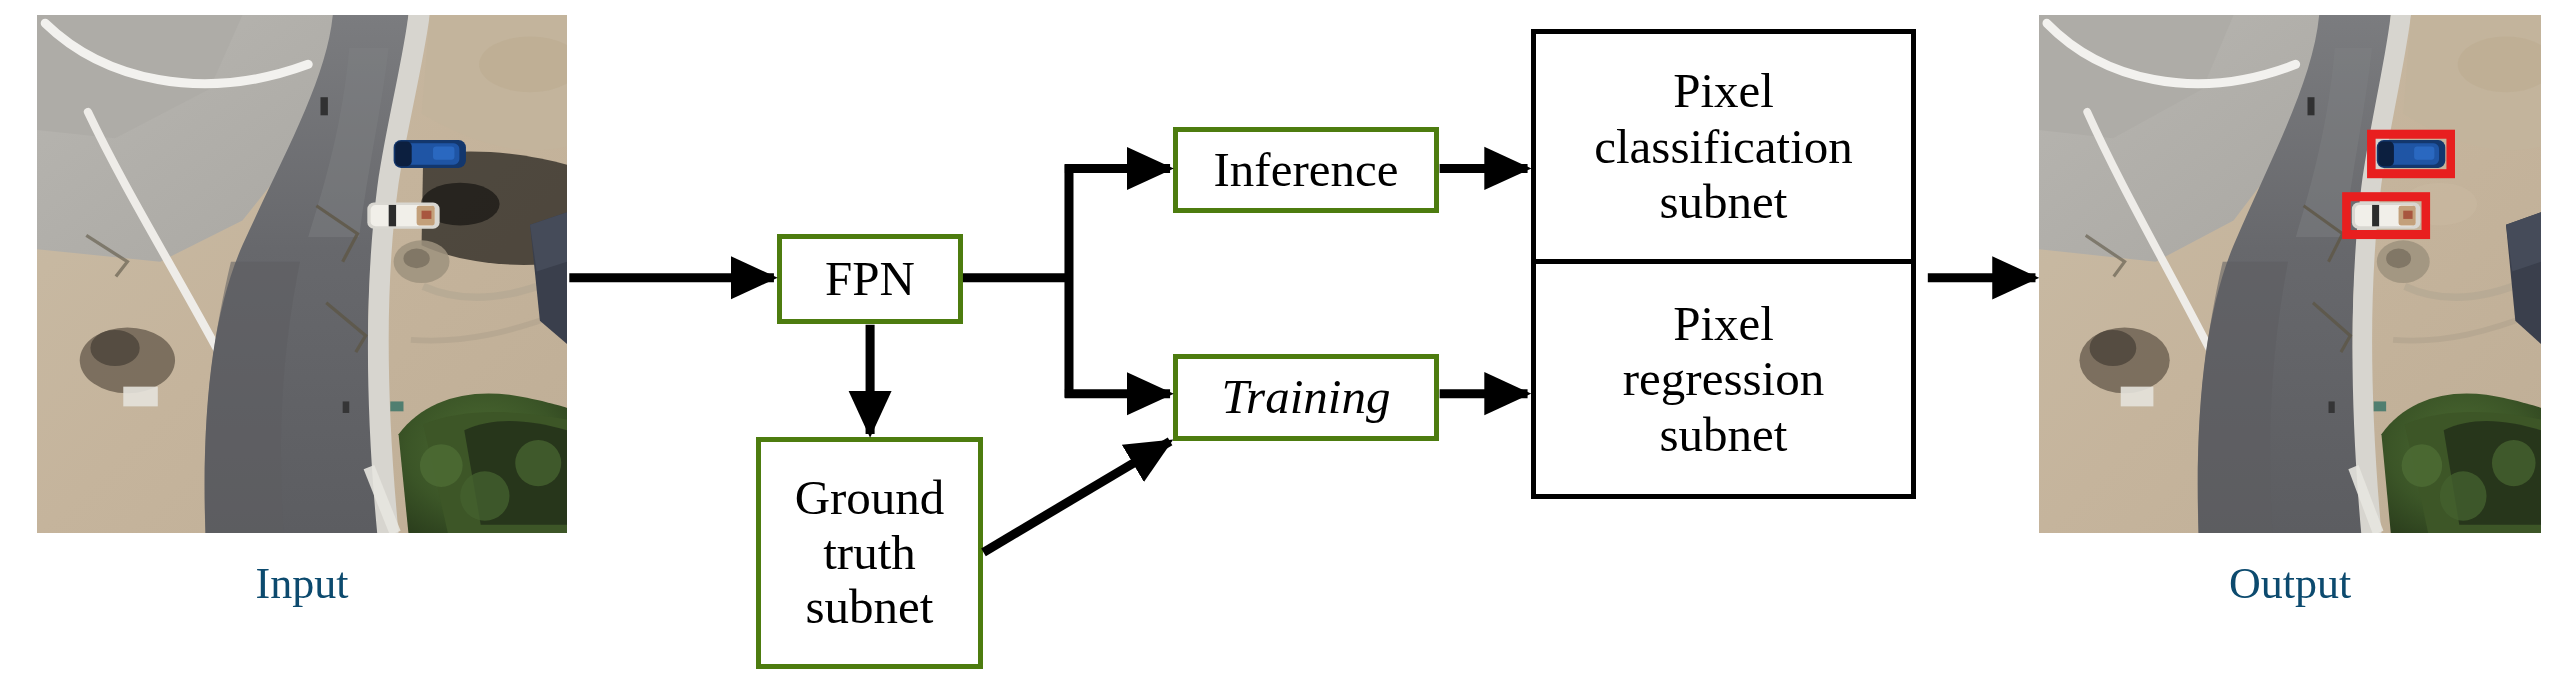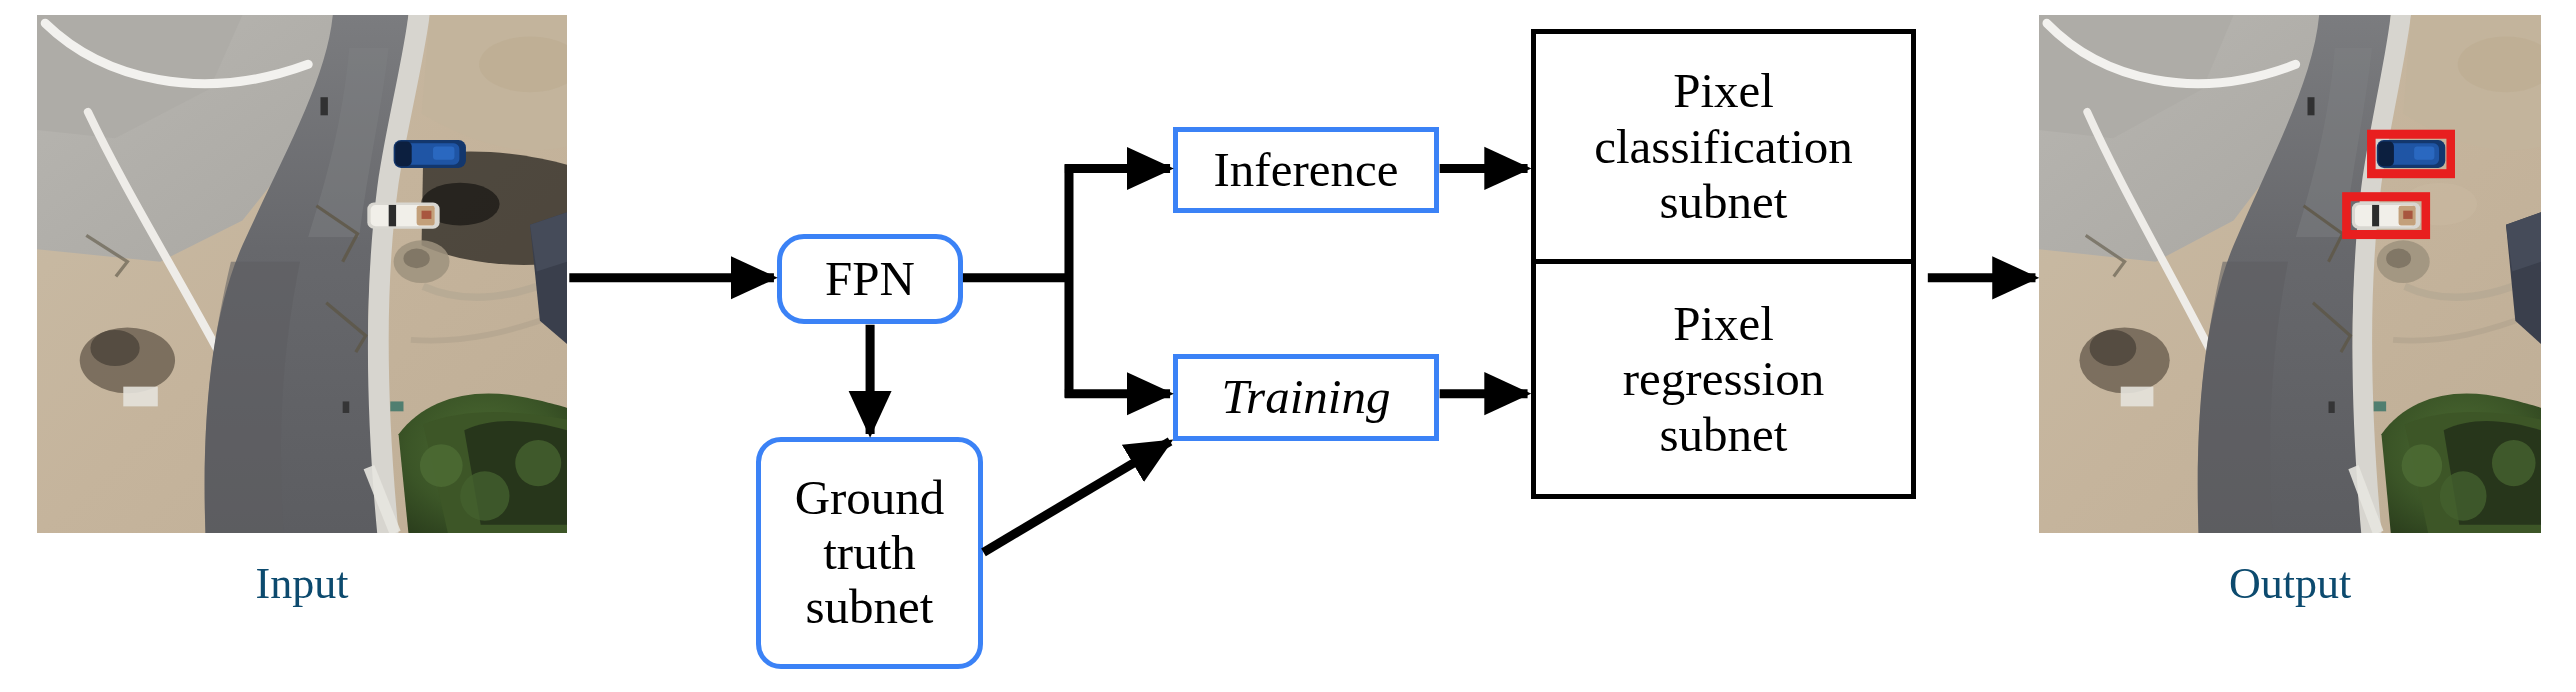--- a/index.html
+++ b/index.html
@@ -26,21 +26,21 @@
     font-size:44px;
     line-height:1;
     color:#0c4a6e;
     white-space:nowrap;
   }
 
   
   .fbox{
     position:absolute;
     box-sizing:border-box;
-    border:5px solid #3b82f6;
+    border:5px solid #4d7c0f;
     background:#fff;
     display:flex;
     align-items:center;
     justify-content:center;
     text-align:left;
     font-size:49px;
     line-height:1.12;
     color:#000;
   }
   .fbox.stacked{flex-direction:column;}
@@ -221,33 +221,33 @@
       <rect x="372" y="470" width="8" height="14" fill="#2b2b2b" opacity="0.8"></rect>
       <rect x="430" y="470" width="16" height="12" fill="#3c7568" opacity="0.85"></rect>
       <path d="M404,550 L436,630" fill="none" stroke="#e7e5df" stroke-width="14" opacity="0.9"></path>
 
       <rect x="427" y="145" width="102" height="48" fill="none" stroke="#e81f1f" stroke-width="11"></rect>
       <rect x="395" y="221" width="102" height="46" fill="none" stroke="#e81f1f" stroke-width="11"></rect>
     </svg>
   </div>
   <div class="caption" style="left:2039px;top:562px;width:502px;">Output</div>
 
-  <div class="fbox" style="left:777px;top:234px;width:186px;height:90px;border-radius:27px;">
+  <div class="fbox" style="left:777px;top:234px;width:186px;height:90px;">
     <span class="ln">FPN</span>
   </div>
 
   <div class="fbox" style="left:1173px;top:127px;width:266px;height:86px;">
     <span class="ln">Inference</span>
   </div>
 
   <div class="fbox" style="left:1173px;top:354px;width:266px;height:87px;font-style:italic;">
     <span class="ln">Training</span>
   </div>
 
-  <div class="fbox stacked" style="left:756px;top:437px;width:227px;height:232px;border-radius:25px;">
+  <div class="fbox stacked" style="left:756px;top:437px;width:227px;height:232px;">
     <span class="ln">Ground</span>
     <span class="ln">truth</span>
     <span class="ln">subnet</span>
   </div>
 
   <div class="subnet-wrap" style="left:1531px;top:29px;width:385px;height:470px;">
     <div class="subnet-cell top">
       <span class="ln">Pixel</span>
       <span class="ln">classification</span>
       <span class="ln">subnet</span>

